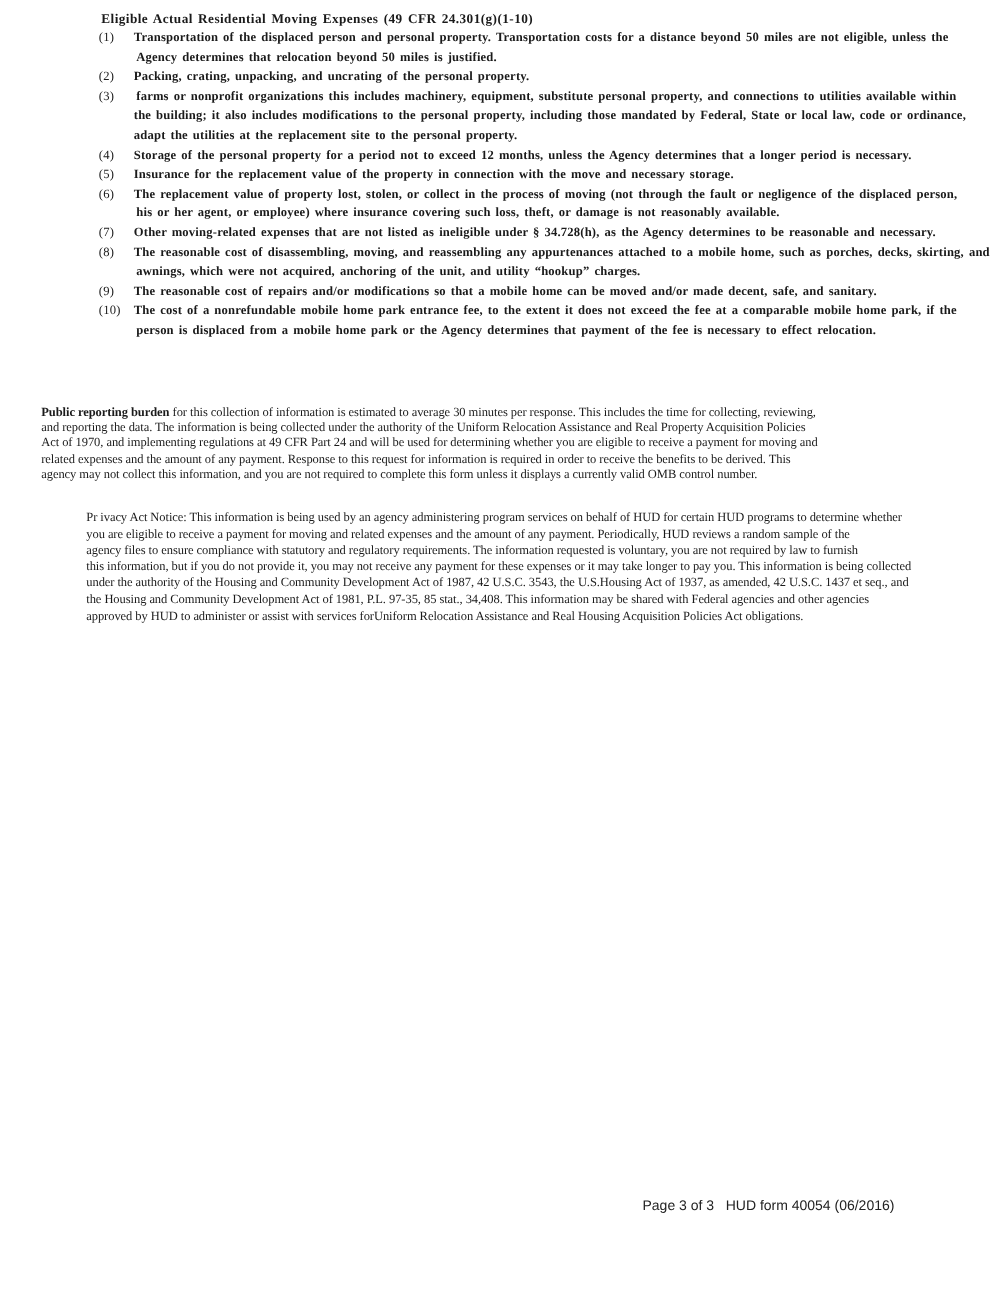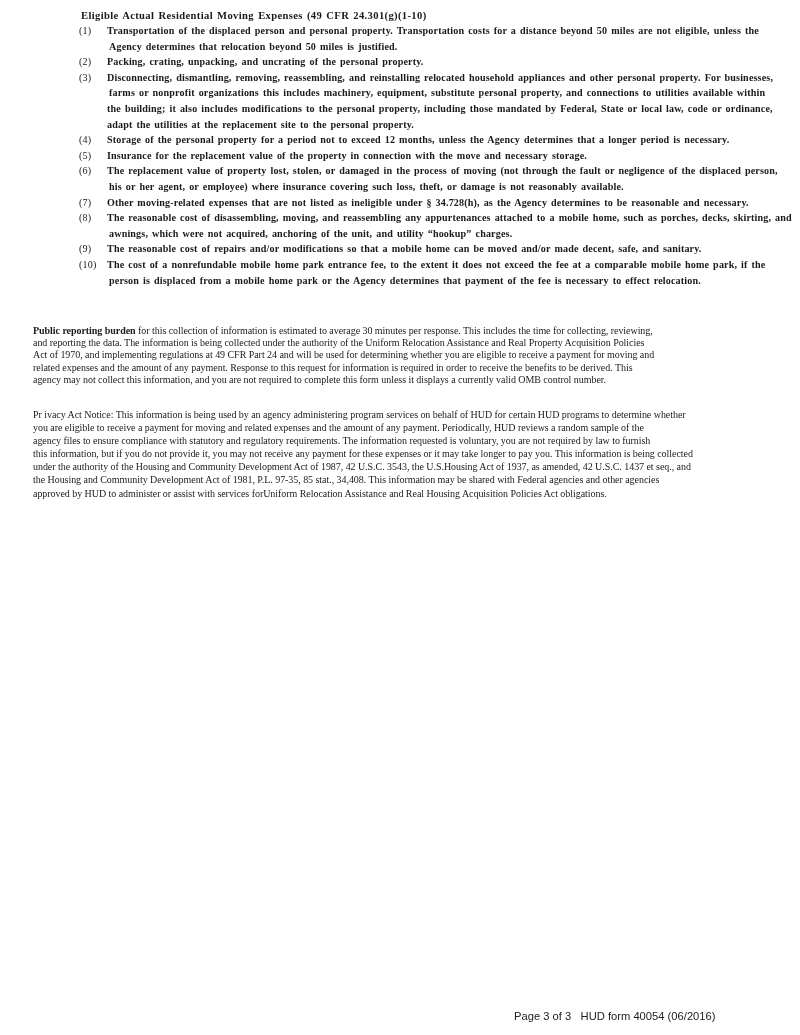--- a/index.html
+++ b/index.html
@@ -68,28 +68,29 @@
     .para .line {
       display: block;
       white-space: nowrap;
     }
     .para-burden {
       top: 325px;
     }
     .para-privacy {
       top: 408px;
       line-height: 13.1px;
+      margin-left: 36px;
     }
     .para b {
       font-weight: bold;
     }
     .footer {
       position: absolute;
       left: 514px;
-      top: 1010px;
+      top: 959px;
       font-family: "Liberation Sans", "DejaVu Sans", sans-serif;
       font-size: 11.2px;
       color: #222;
       white-space: pre;
     }
   </style>
 </head>
 <body>
 
 <div>
@@ -106,42 +107,41 @@
     </div>
     <div class="item">
       <span class="num">(2)</span>
       <span class="text">
         <span class="line">Packing, crating, unpacking, and uncrating of the personal property.</span>
       </span>
     </div>
     <div class="item">
       <span class="num">(3)</span>
       <span class="text">
-        <span class="line">Disconnecting, dismantling, removing, reassembling, and reinstalling relocated household appliances and other personal property.  For businesses,</span>
         <span class="line cont">farms or nonprofit organizations this includes machinery, equipment, substitute personal property, and connections to utilities available within</span>
         <span class="line">the building;  it also includes modifications to the personal property, including those mandated by Federal, State or local law, code or ordinance,</span>
         <span class="line">adapt the utilities at the replacement site to the personal property.</span>
       </span>
     </div>
     <div class="item">
       <span class="num">(4)</span>
       <span class="text">
         <span class="line">Storage of the personal property for a period not to exceed 12 months, unless the Agency determines that a longer period is necessary.</span>
       </span>
     </div>
     <div class="item">
       <span class="num">(5)</span>
       <span class="text">
         <span class="line">Insurance for the replacement value of the property in connection with the move and necessary storage.</span>
       </span>
     </div>
     <div class="item">
       <span class="num">(6)</span>
       <span class="text">
-        <span class="line">The replacement value of property lost, stolen, or damaged in the process of moving (not through the fault or negligence of the displaced person,</span>
+        <span class="line">The replacement value of property lost, stolen, or collect in the process of moving (not through the fault or negligence of the displaced person,</span>
         <span class="line cont">his or her agent, or employee) where insurance covering such loss, theft, or damage is not reasonably available.</span>
       </span>
     </div>
     <div class="item">
       <span class="num">(7)</span>
       <span class="text">
         <span class="line">Other moving-related expenses that are not listed as ineligible under § 34.728(h), as the Agency determines to be reasonable and necessary.</span>
       </span>
     </div>
     <div class="item">

